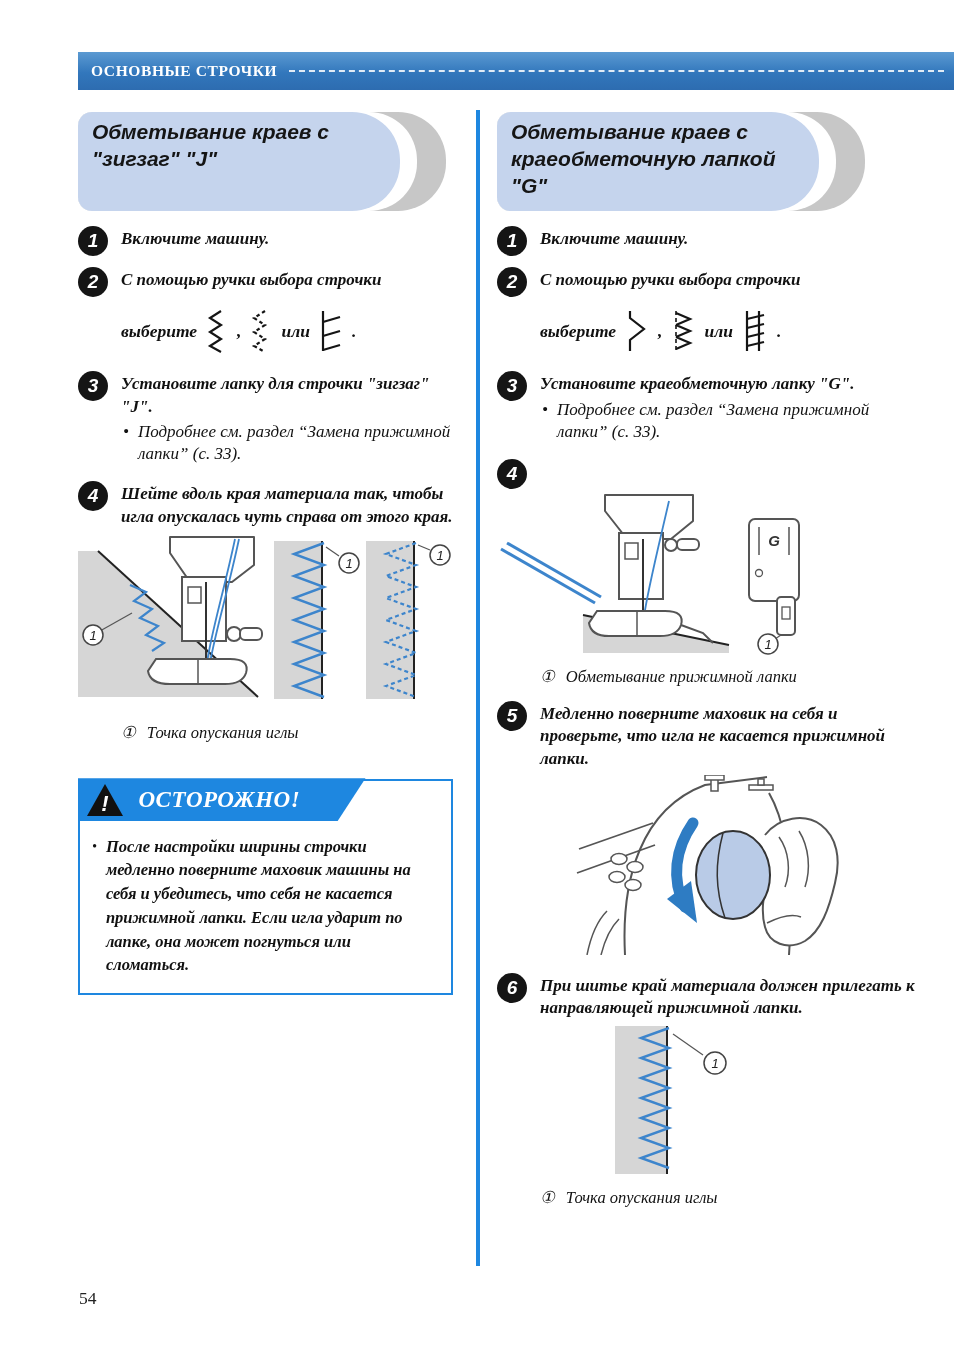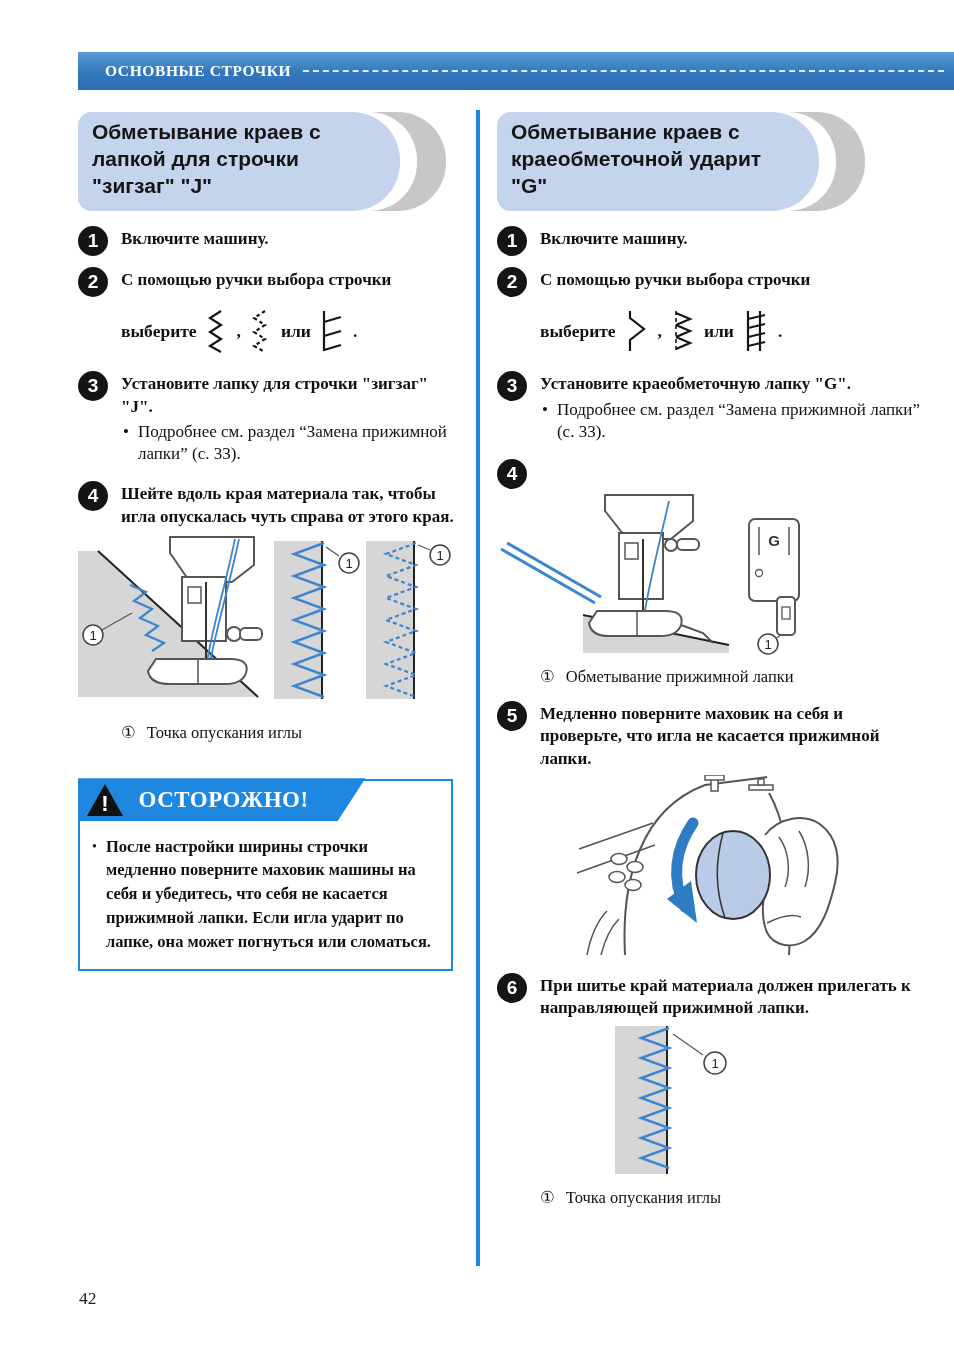--- a/index.html
+++ b/index.html
@@ -2,29 +2,29 @@
 <html lang="ru"><head>
 <meta charset="utf-8">
 <style>
   html,body{margin:0;padding:0;background:#fff;}
   .page{position:relative;width:954px;height:1348px;background:#fff;overflow:hidden;
         font-family:"Liberation Serif",serif;color:#111;}
 
   
   .header-bar{position:absolute;left:78px;top:52px;width:876px;height:38px;
     background:linear-gradient(180deg,#5b9ad2 0%,#3277bc 55%,#2d6cb0 100%);
-    display:flex;align-items:center;padding-left:27px;box-sizing:border-box;}
+    display:flex;align-items:center;padding-left:13px;box-sizing:border-box;}
   .header-title{color:#fff;font-size:15.5px;letter-spacing:.6px;font-weight:bold;}
   .header-dashes{flex:1;height:0;border-top:2px dashed rgba(255,255,255,.85);margin:0 10px 0 12px;}
 
   
   .divider{position:absolute;left:476px;top:110px;width:4px;height:1156px;background:#1e87e0;}
 
   
-  .col{position:absolute;top:112px;}
+  .col{position:absolute;top:112px;font-style:italic;}
   .col-left{left:78px;width:384px;}
   .col-right{left:497px;width:424px;}
 
   
   .title-wrap{position:relative;height:99px;margin-bottom:17px;}
   .title-layer{position:absolute;top:0;bottom:0;left:0;border-radius:14px 48px 48px 14px;}
   .layer-gray{width:368px;background:#c7c7c7;}
   .layer-white{width:339px;background:#fff;}
   .layer-blue{width:322px;background:#c5d4ed;}
   .section-title{position:relative;padding:7px 0 0 14px;
@@ -77,21 +77,20 @@
   <div class="divider"></div>
 
   <div class="col col-left">
 
     <div class="title-wrap">
       <div class="title-layer layer-gray"></div>
       <div class="title-layer layer-white"></div>
       <div class="title-layer layer-blue"></div>
       <div class="section-title">
         <div>Обметывание краев с</div>
-        <div>лапкой для строчки</div>
         <div>"зигзаг" "J"</div>
       </div>
     </div>
 
     <div class="step">
       <div class="badge">1</div>
       <div class="step-body">
           <p class="step-text">Включите машину.</p>
         </div>
     </div>
@@ -192,21 +191,21 @@
   </div>
 
   <div class="col col-right">
 
     <div class="title-wrap">
       <div class="title-layer layer-gray"></div>
       <div class="title-layer layer-white"></div>
       <div class="title-layer layer-blue"></div>
       <div class="section-title">
         <div>Обметывание краев с</div>
-        <div>краеобметочной ударит</div>
+        <div>краеобметочную лапкой</div>
         <div>"G"</div>
       </div>
     </div>
 
     <div class="step">
       <div class="badge">1</div>
       <div class="step-body">
           <p class="step-text">Включите машину.</p>
         </div>
     </div>
@@ -337,14 +336,14 @@
         <circle cx="218" cy="39" r="11" fill="#fff" stroke="#444" stroke-width="1.5"></circle>
         <text x="218" y="44" text-anchor="middle" font-size="13" font-family="Liberation Sans, sans-serif" fill="#222">1</text>
       </svg>
       <div class="fig-caption">
         <span>①</span>
         <span>Точка опускания иглы</span>
       </div>
     </div>
   </div>
 
-  <div class="page-number">42</div>
+  <div class="page-number">54</div>
 </div>
 
 </body></html>

